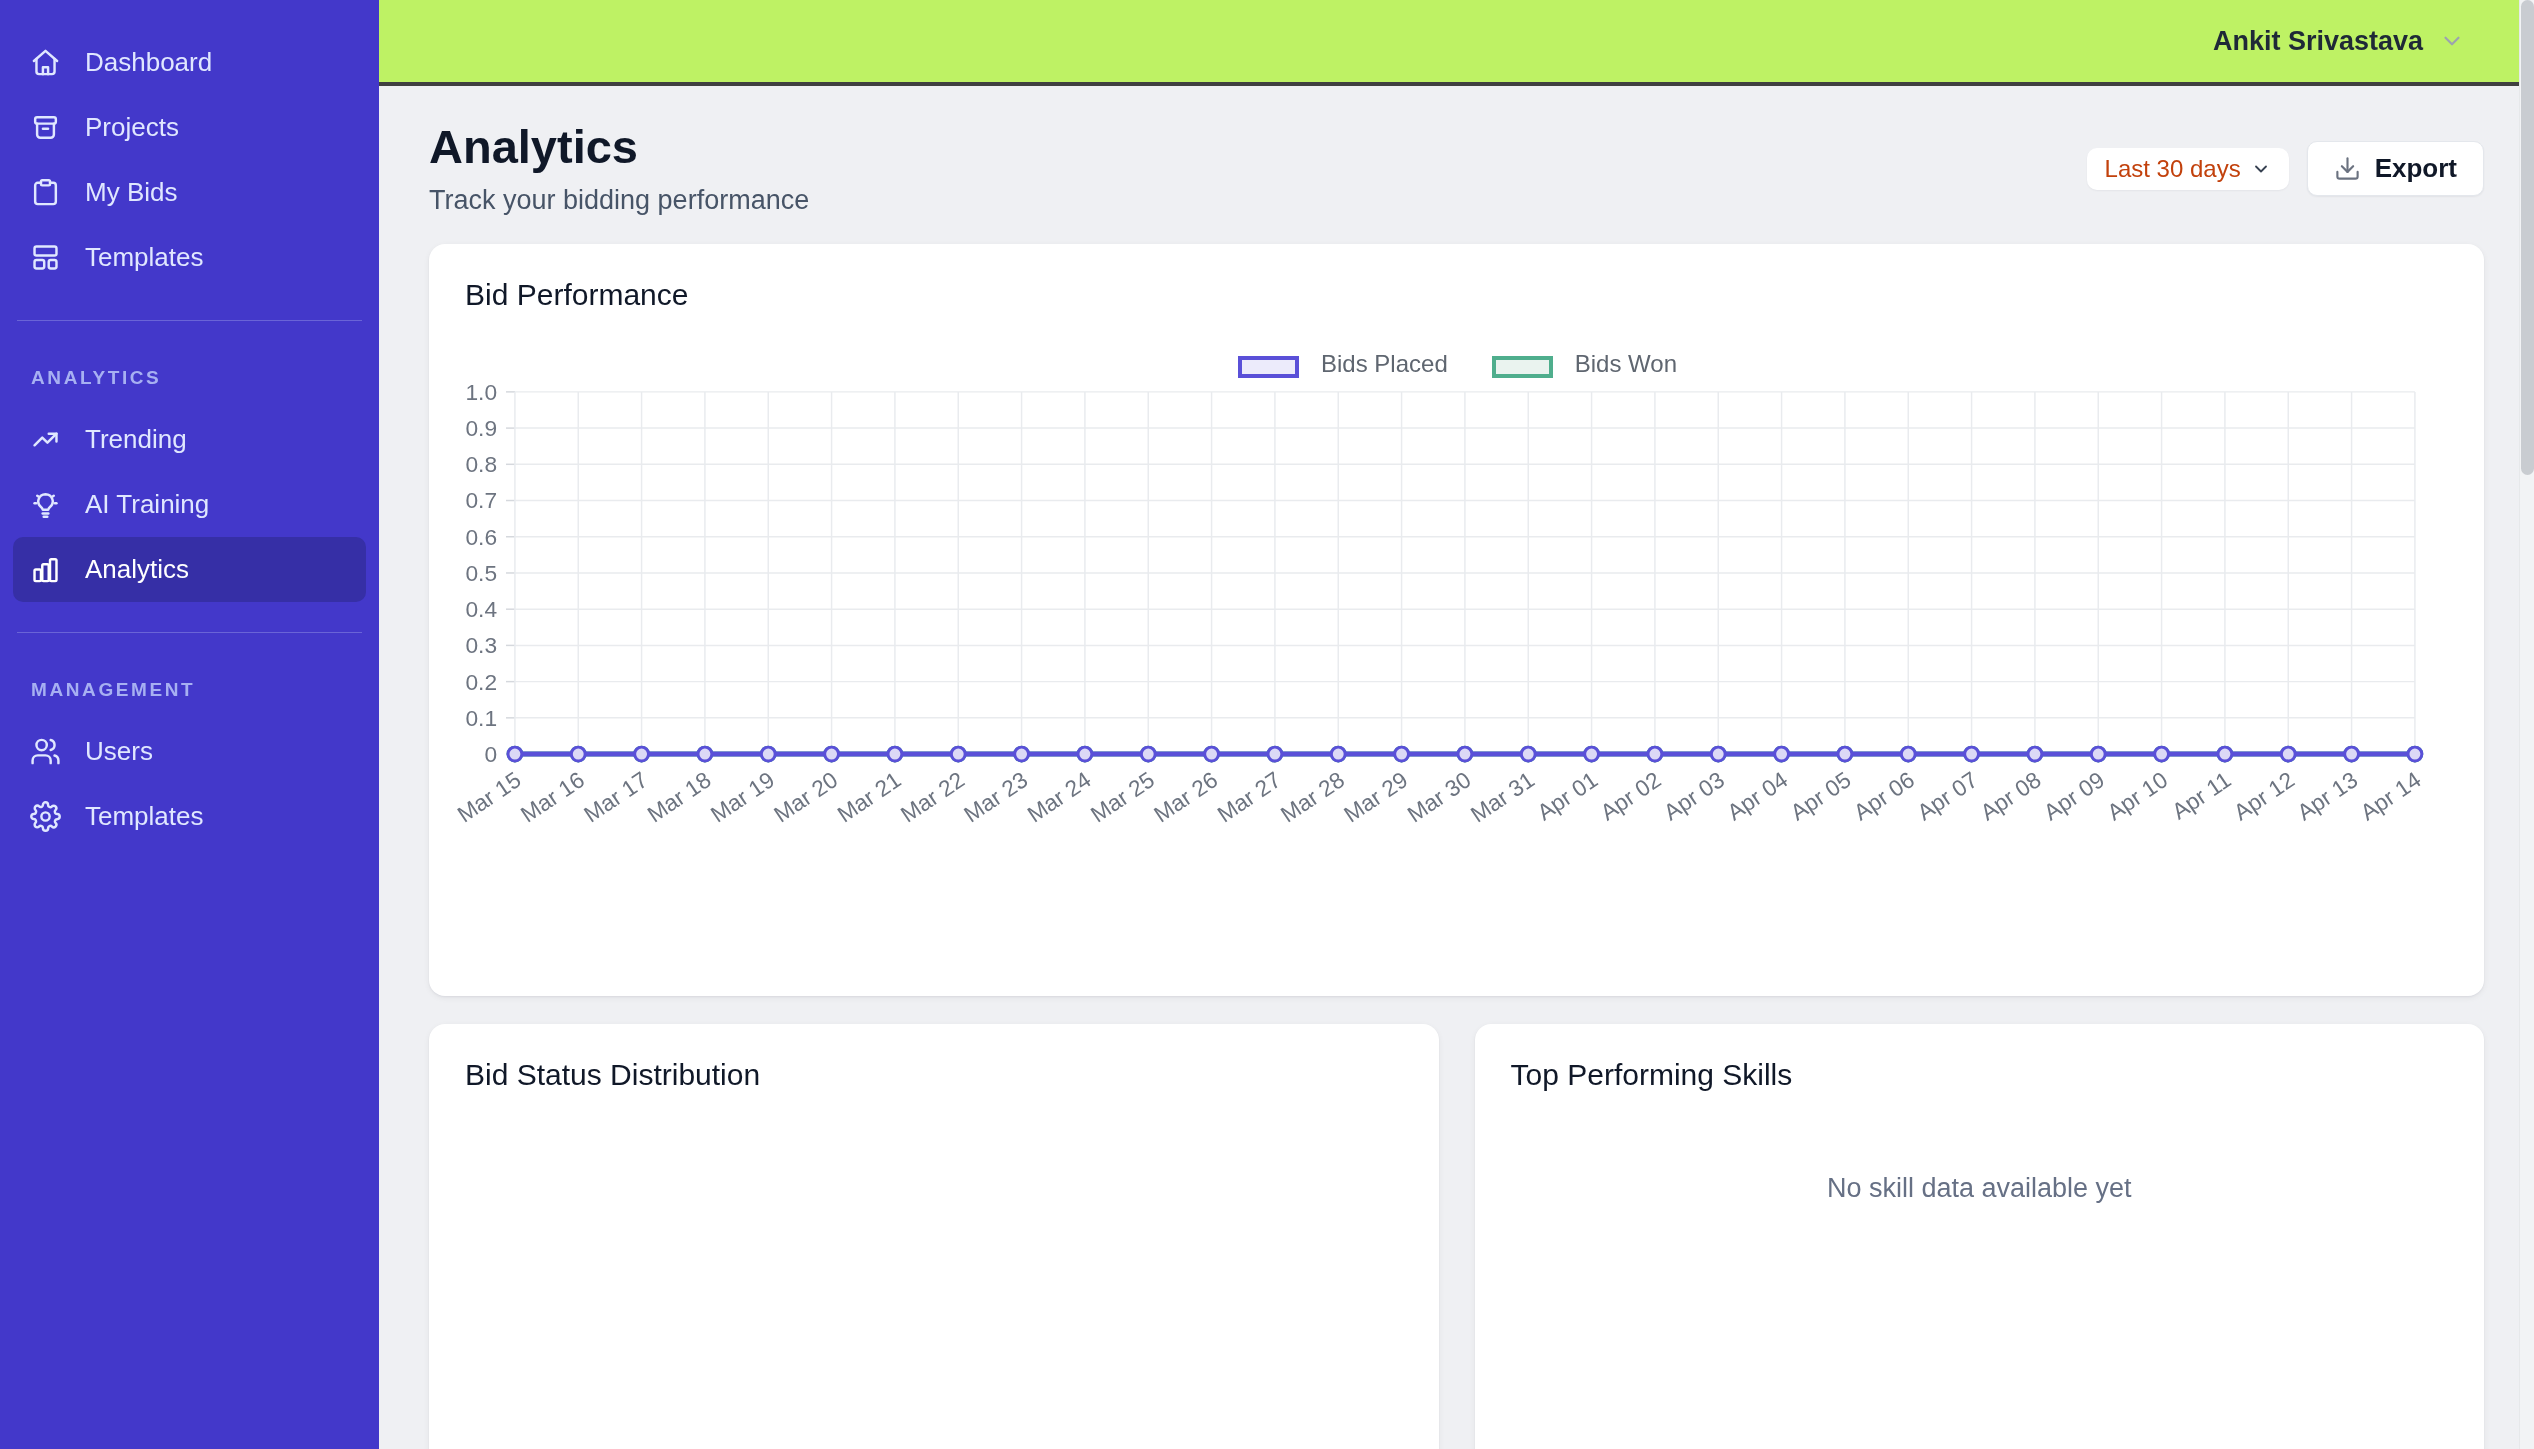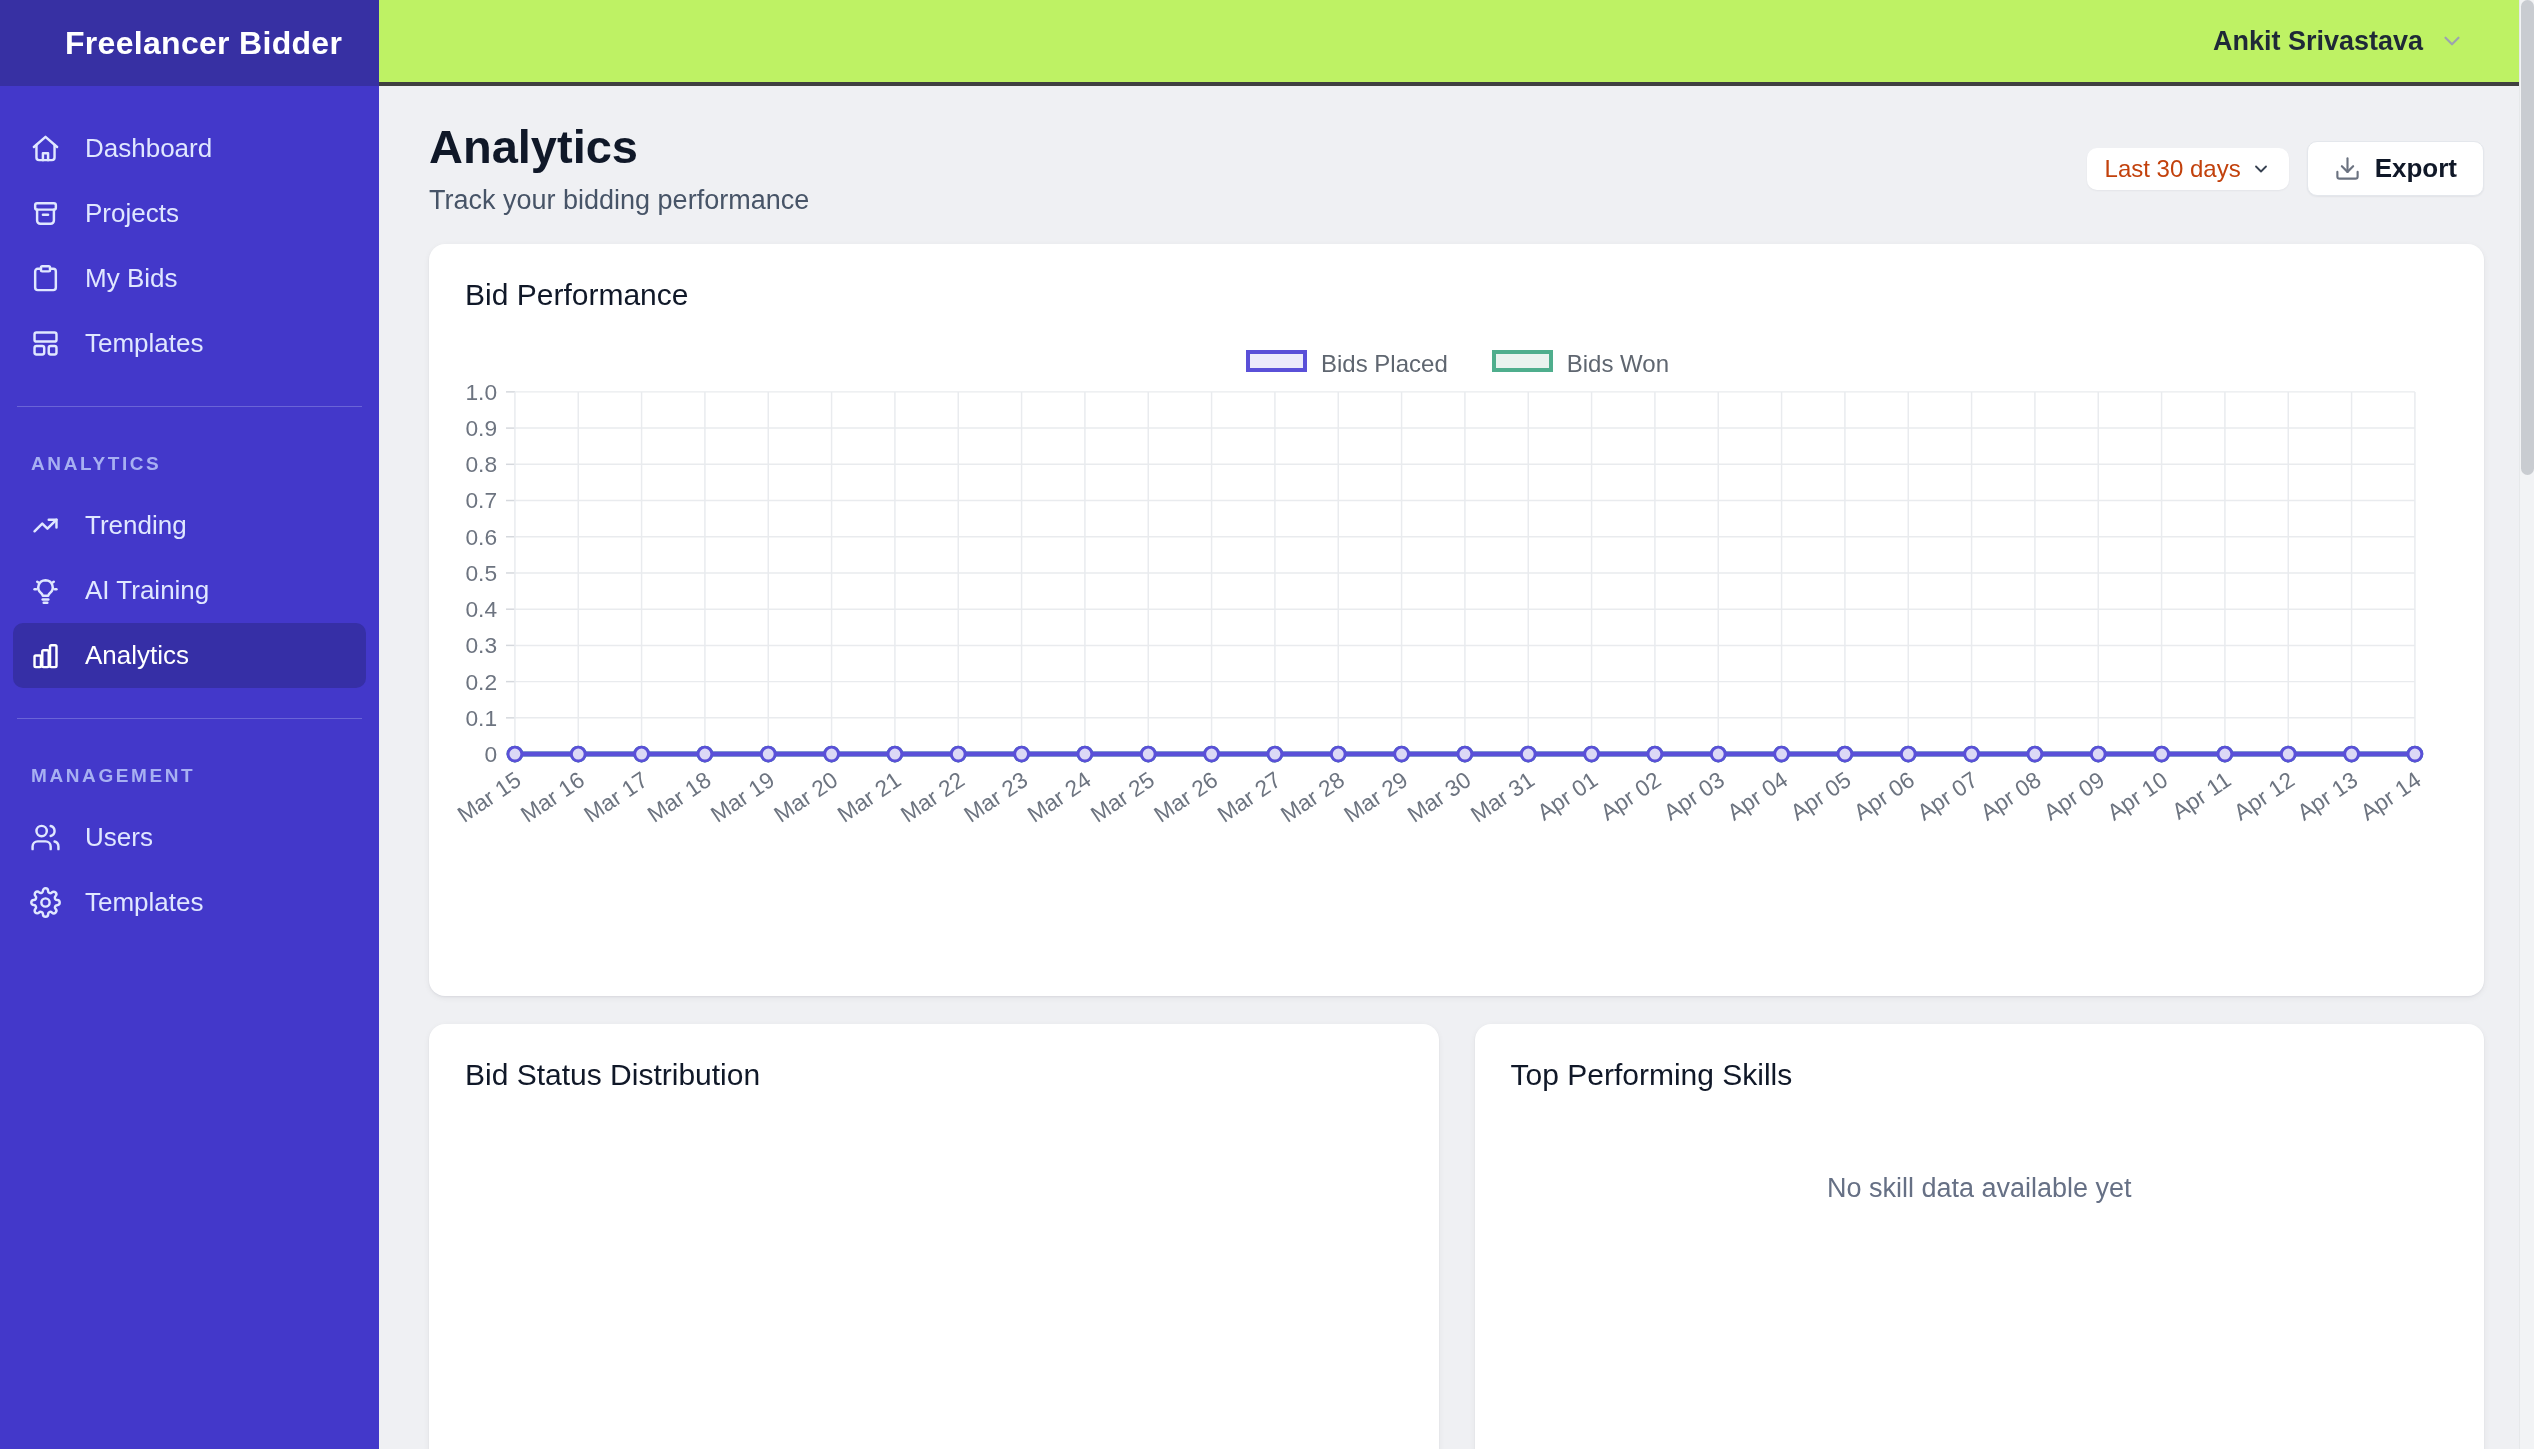--- a/index.html
+++ b/index.html
@@ -37,39 +37,38 @@
   .export-btn { display:flex; align-items:center; gap:14px; background:#fff; border:1px solid #e4e7ec; border-radius:10px;
                 padding:11px 26px; font-size:26px; font-weight:600; color:#101828;
                 box-shadow:0 1px 2px rgba(16,24,40,.06); cursor:pointer; }
   .export-btn svg { width:27px; height:27px; color:#6b7280; }
 
   .card { background:#ffffff; border-radius:16px; box-shadow:0 2px 6px rgba(16,24,40,.06), 0 1px 2px rgba(16,24,40,.05); }
   .card-title { font-size:30px; font-weight:500; color:#101828; }
 
   .chart-card { margin-top:28px; height:752px; padding:34px 34px 0 36px; }
   .legend { display:flex; justify-content:center; gap:44px; margin-top:38px; height:28px; align-items:center; }
-  .legend-item { display:flex; align-items:flex-start; gap:14px; cursor:pointer; }
+  .legend-item { display:flex; align-items:flex-end; gap:22px; cursor:pointer; }
   .legend-box { display:inline-block; width:61px; height:22px; border:4px solid; }
   .legend-label { font-size:24px; color:#5f6670; }
   #bid-performance-svg { overflow:visible; display:block; margin-top:2px; }
   .ax { font-size:23px; fill:#6d7480; font-family:"Liberation Sans", sans-serif; }
 
   .cards-row { display:flex; gap:36px; margin-top:28px; }
   .half-card { flex:1; height:543px; padding:34px 36px; }
   .empty-msg { text-align:center; font-size:27px; color:#667085; margin-top:81px; }
 
   
   .scrollbar { position:absolute; right:0; top:0; width:15px; height:100%; background:#f2f3f5; border-left:1px solid #e6e8ea; z-index:50; }
   .scroll-thumb { position:absolute; top:0; left:1px; width:13px; height:475px; background:#c9ccd1; border-radius:7px; }
 </style>
 </head>
 <body>
 
 <aside class="sidebar">
-  <div class="sb-header">Freelancer Bidder</div>
   <nav>
     <div class="nav-item">
       <svg viewBox="0 0 24 24" fill="none" stroke="currentColor" stroke-width="1.9" stroke-linecap="round" stroke-linejoin="round">
           <path d="M3 10.8 12 3l9 7.8"></path>
           <path d="M5 9.3V19a2 2 0 0 0 2 2h10a2 2 0 0 0 2-2V9.3"></path>
           <path d="M10 21v-5.4h4V21"></path>
         </svg>
       <span>Dashboard</span>
     </div>
     <div class="nav-item">

